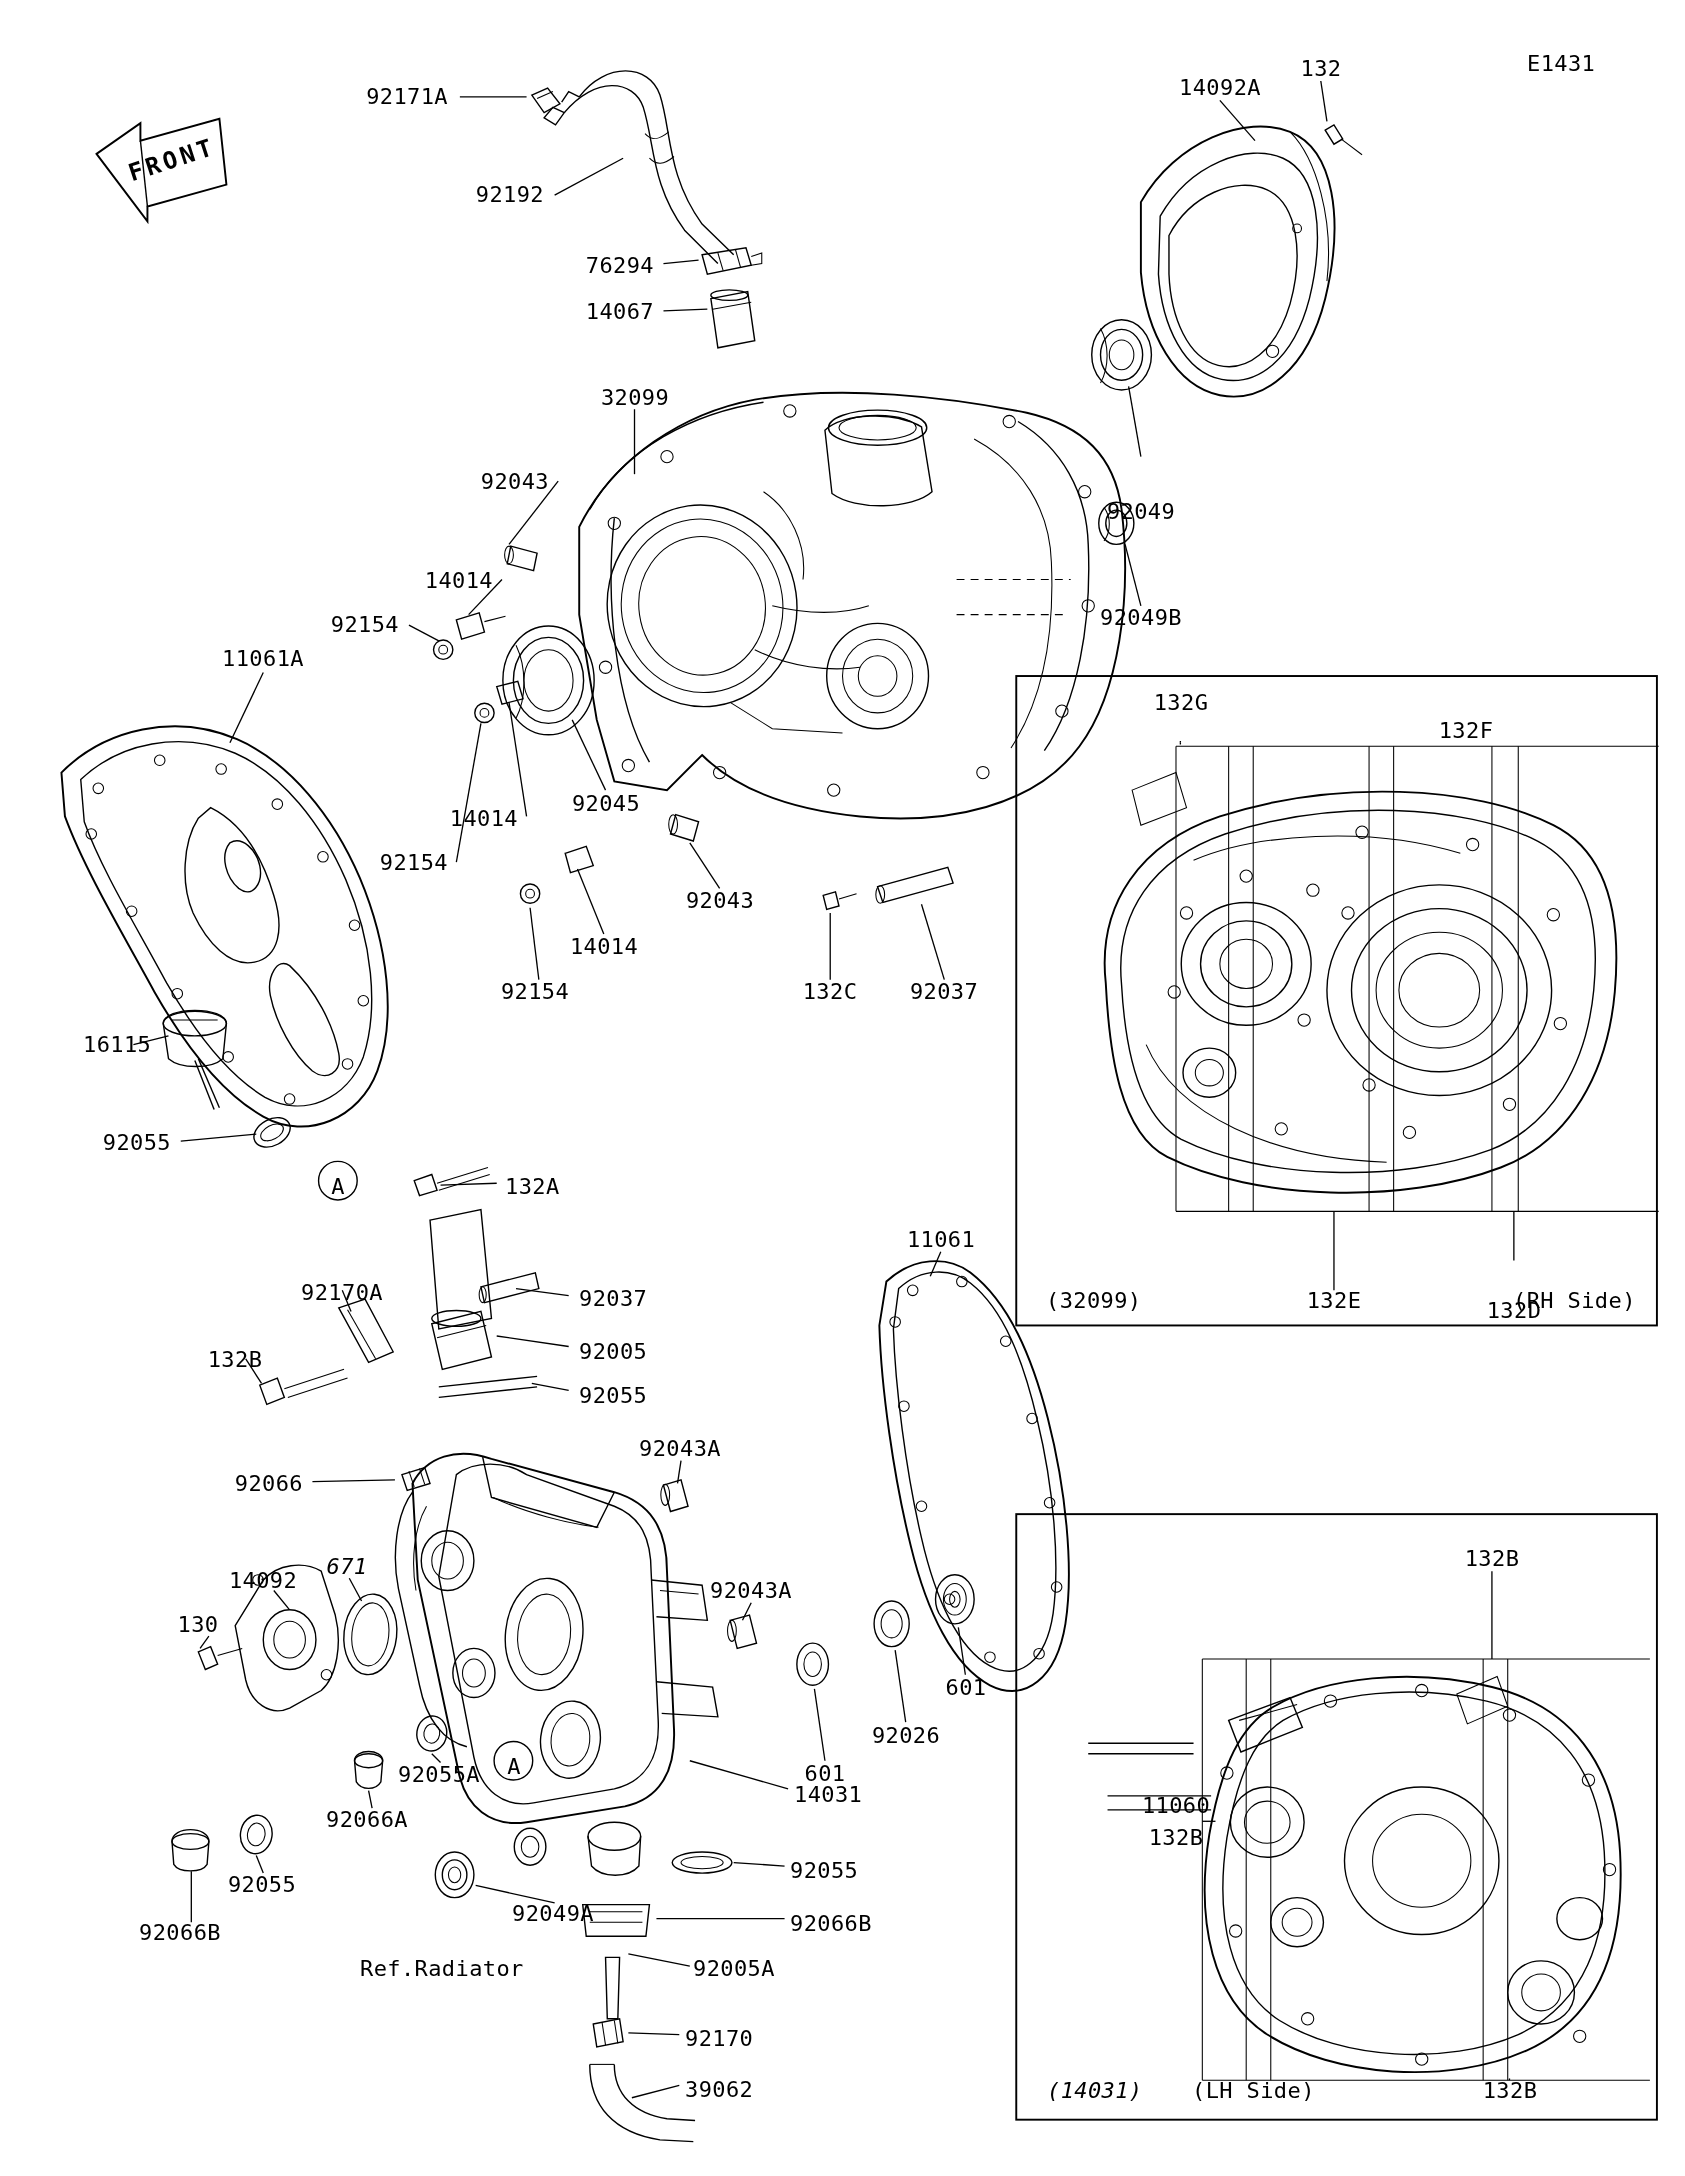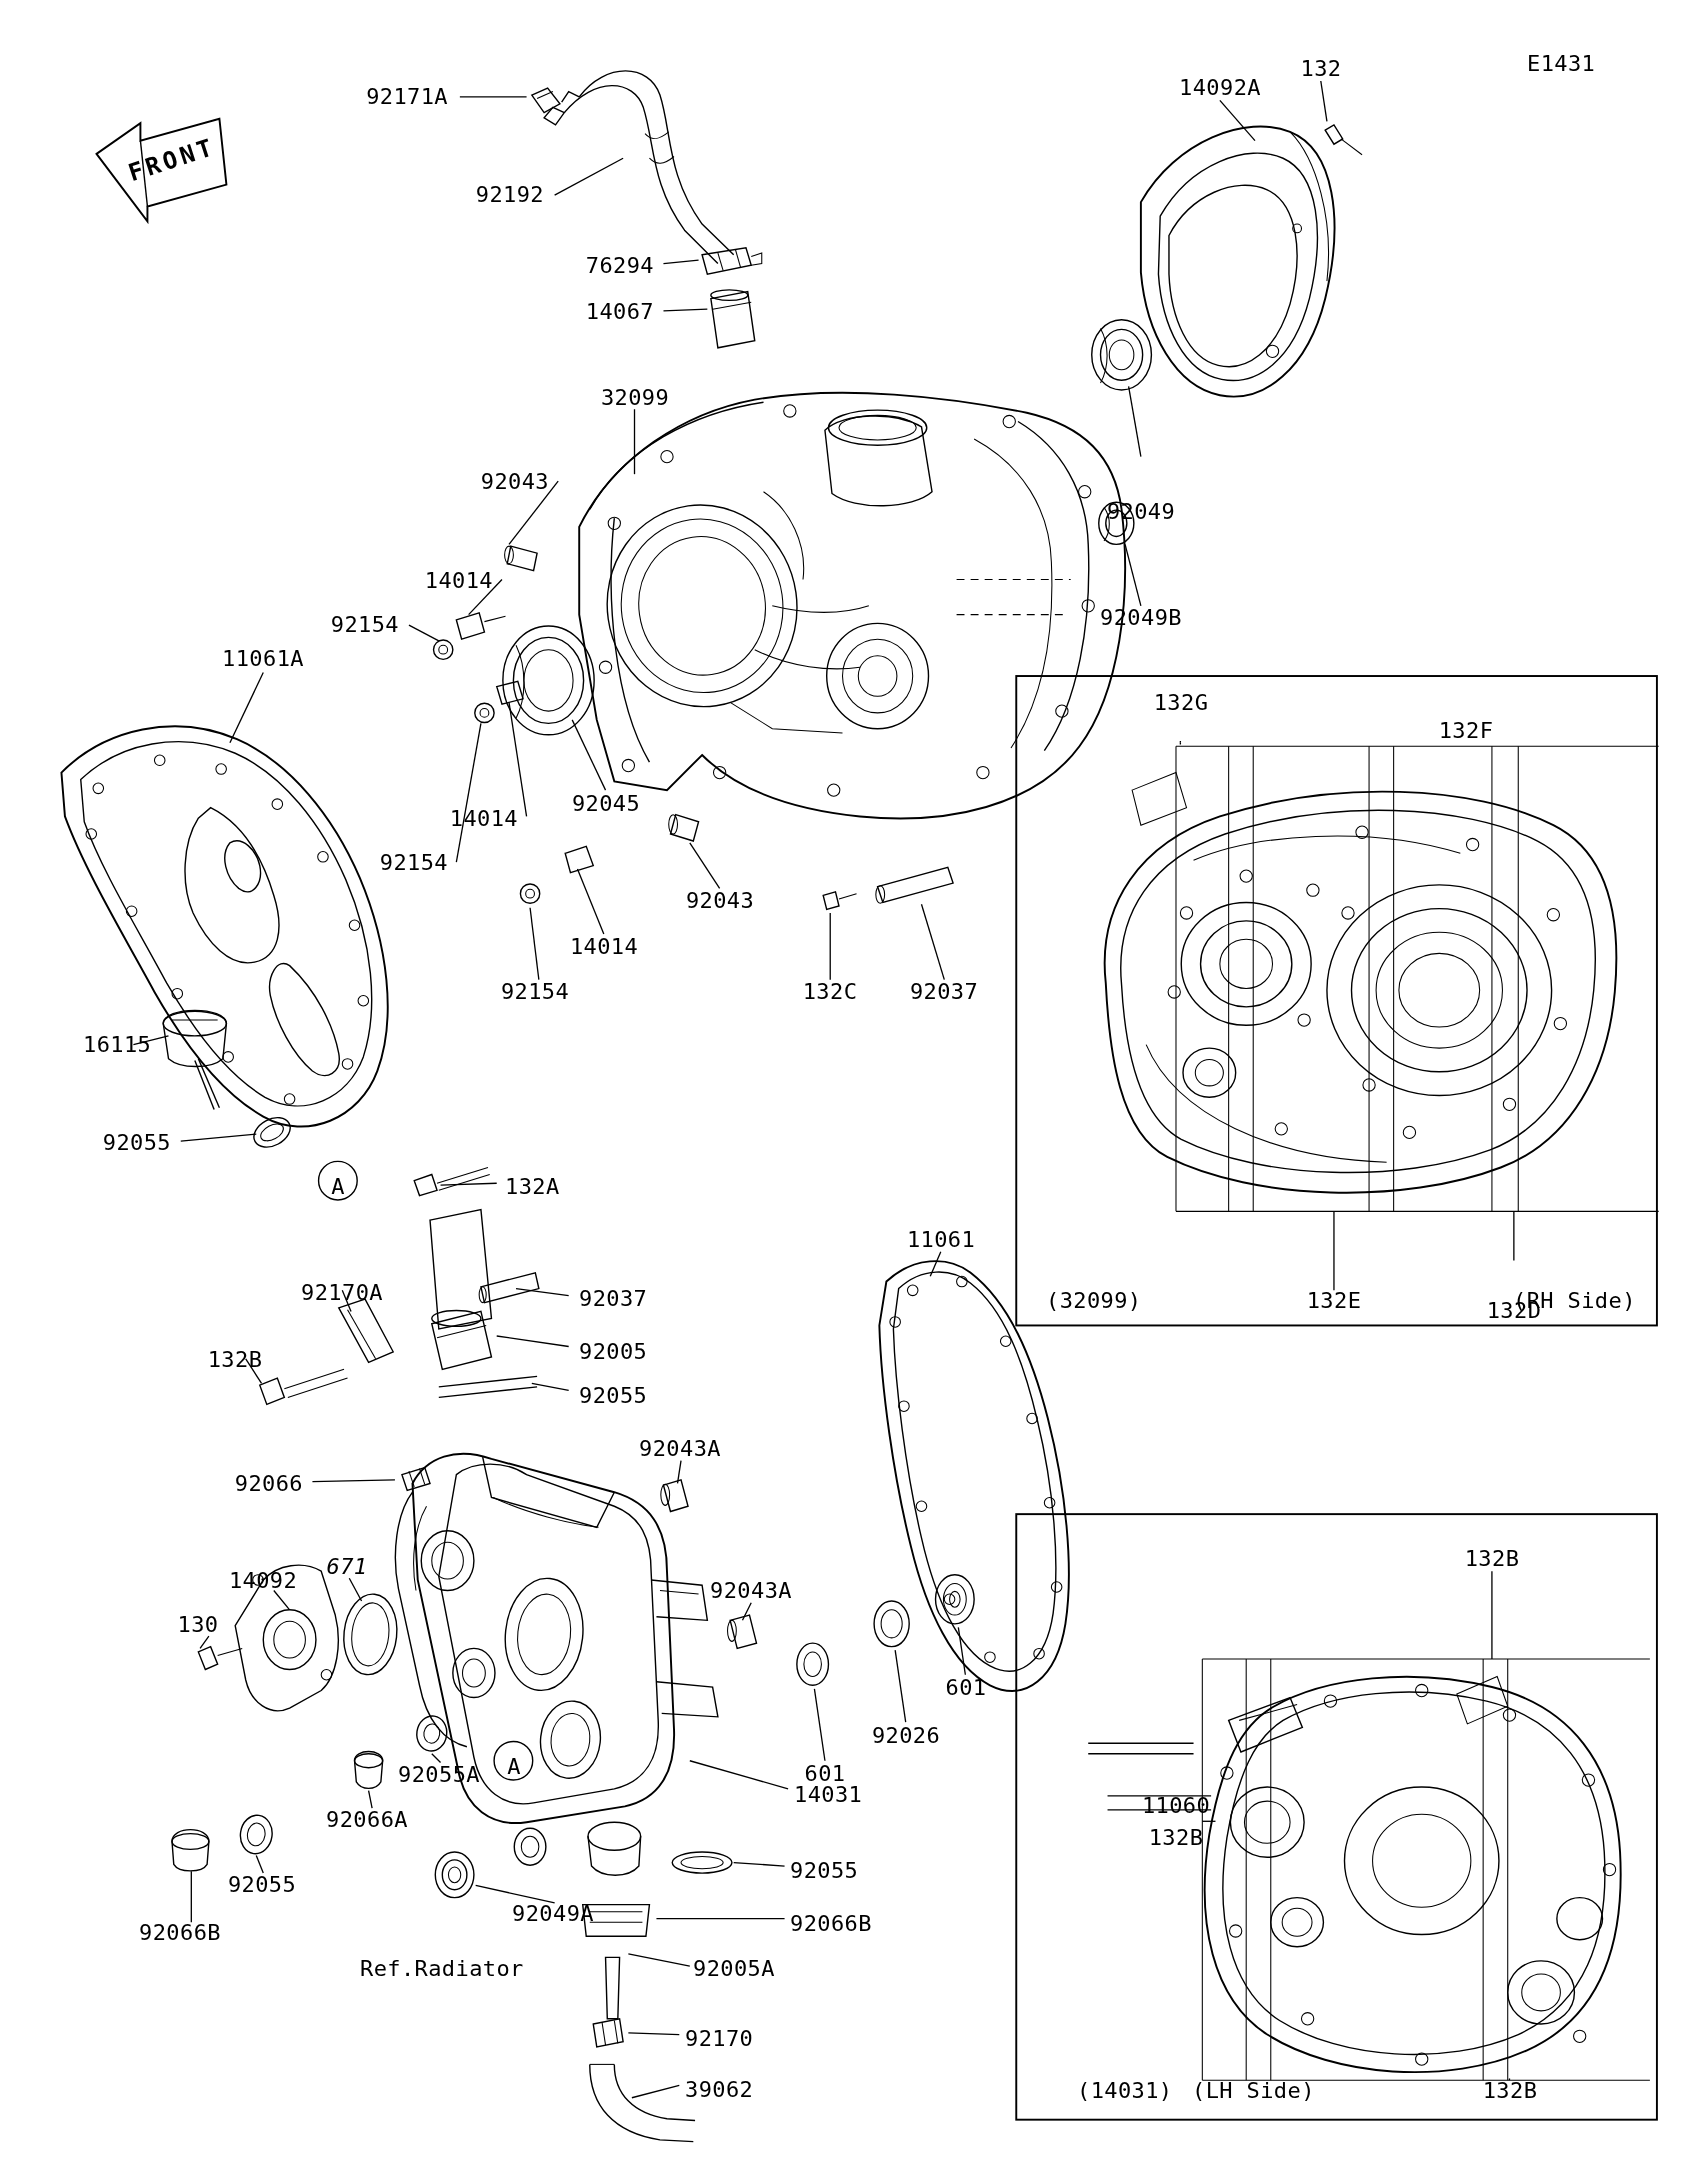--- a/index.html
+++ b/index.html
@@ -628,21 +628,21 @@
 </svg>
 
 <div id="front-arrow">
   <div class="ftext">FRONT</div>
 </div>
 
 <div class="lbl" style="left:1527px; top:53px;">E1431</div>
 
 <div class="lbl" style="left:1046px; top:1290px;">(32099)</div>
 <div class="lbl" style="left:1513px; top:1290px;">(RH Side)</div>
-<div class="lbl" style="left:1077px; top:2080px;">(14031)</div>
+<div class="lbl" style="left:1047px; top:2080px;font-style:italic;">(14031)</div>
 <div class="lbl" style="left:1192px; top:2080px;">(LH Side)</div>
 
 <div id="labels">
     <div class="lbl code right" style="left: 448px; top: 86px;">92171A</div>
     <div class="lbl code right" style="left: 544px; top: 184px;">92192</div>
     <div class="lbl code right" style="left: 654px; top: 255px;">76294</div>
     <div class="lbl code right" style="left: 654px; top: 301px;">14067</div>
     <div class="lbl code ctr" style="left: 635px; top: 387px;">32099</div>
     <div class="lbl code right" style="left: 549px; top: 471px;">92043</div>
     <div class="lbl code right" style="left: 493px; top: 570px;">14014</div>

